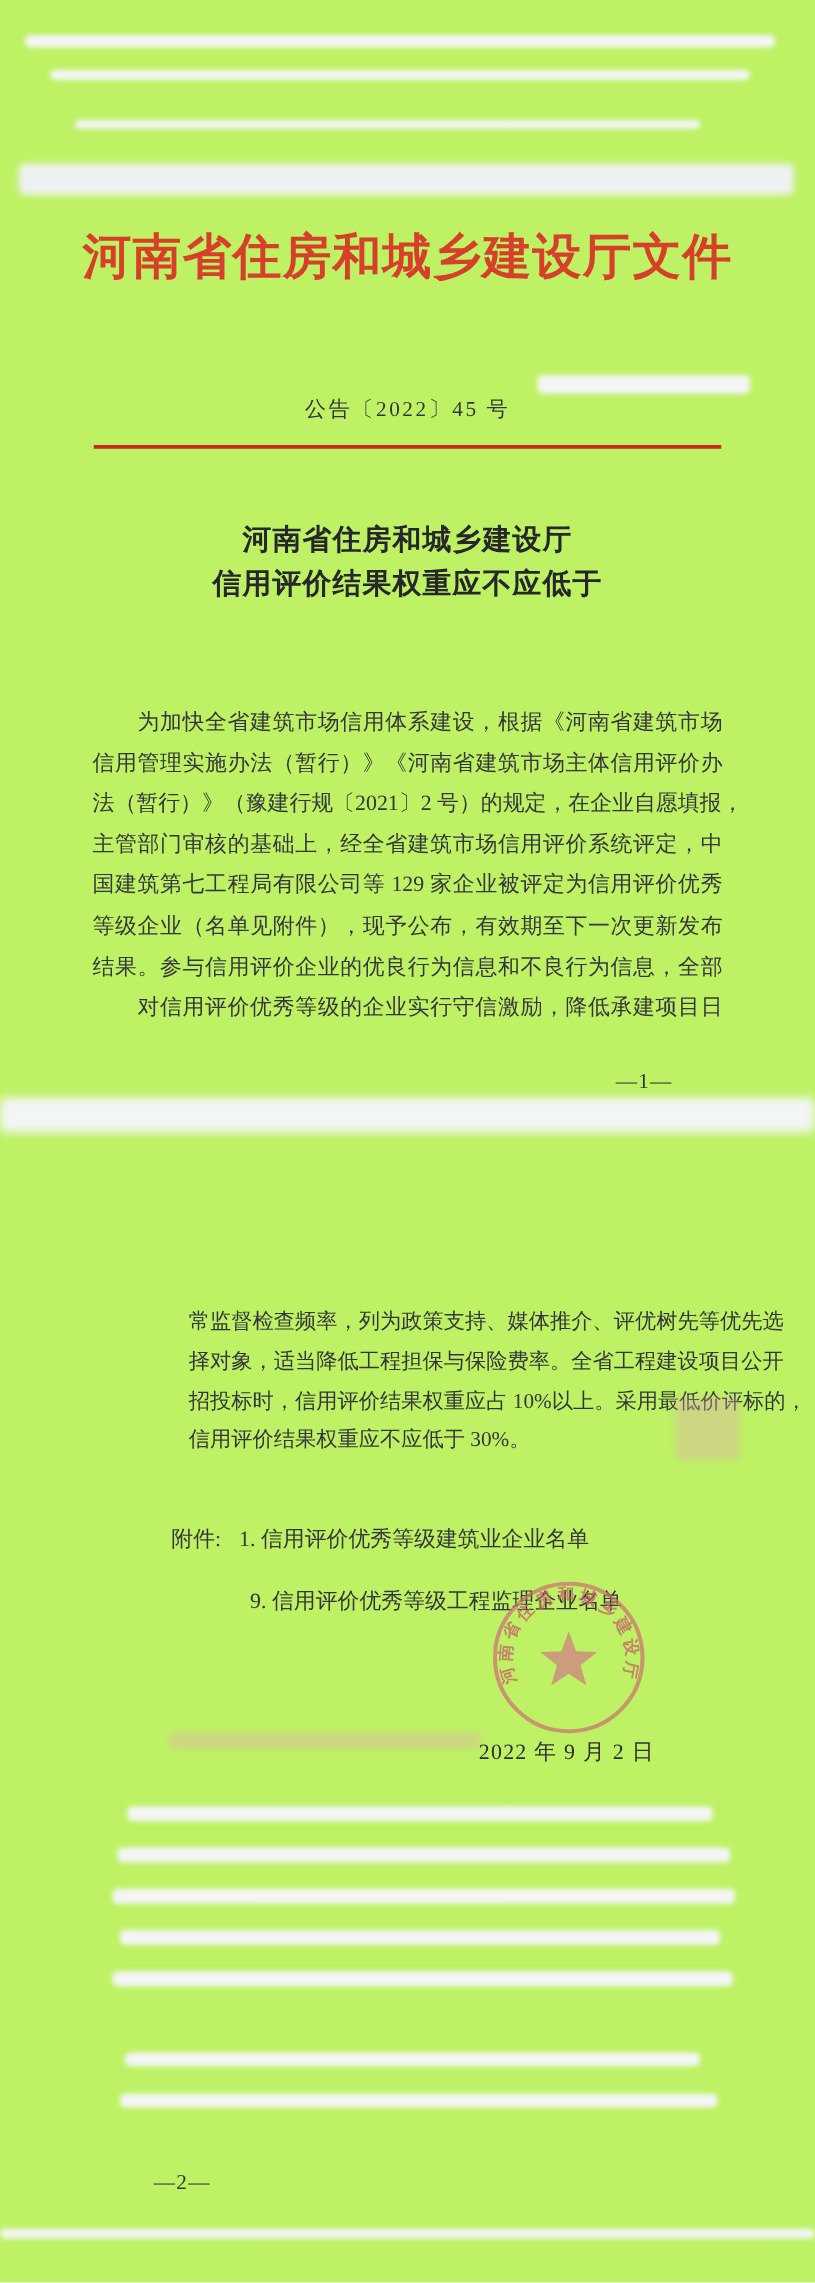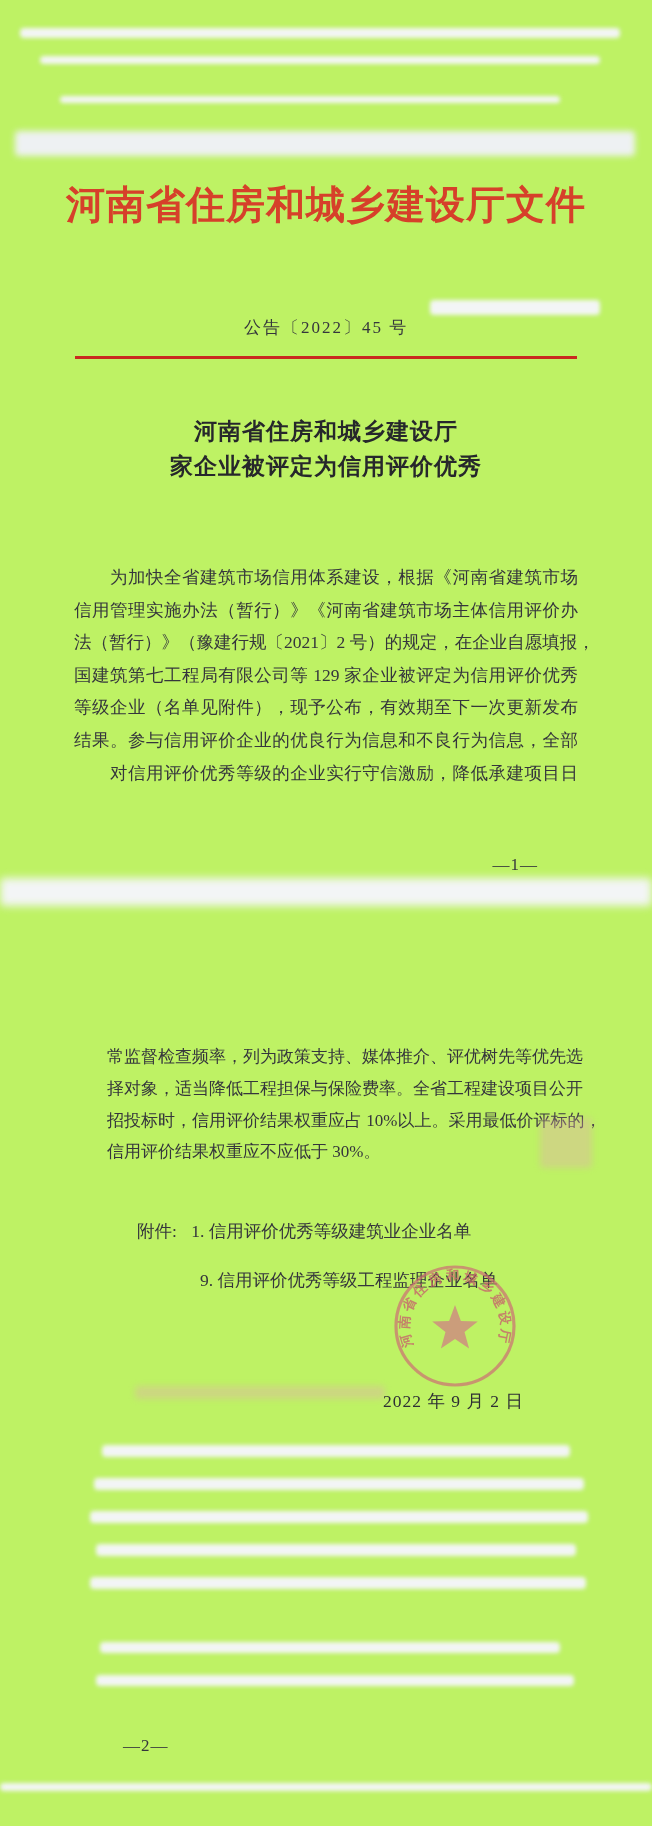--- a/index.html
+++ b/index.html
@@ -35,21 +35,21 @@
   }
   .body1{
     position:absolute;left:74px;top:561px;width:504px;
     font-size:17.5px;
   }
   .body1 .line{height:32.6px;line-height:32.6px;white-space:nowrap;}
   .body2{
     position:absolute;left:107px;top:1041px;width:466px;
     font-size:17px;
   }
-  .body2 .line{height:31.8px;line-height:31.8px;white-space:nowrap;}
+  .body2 .line{height:31.8px;line-height:31.8px;white-space:nowrap;margin-left:44px;}
   .jline{text-align:justify;text-align-last:justify;}
   .jline-end{text-align-last:left;}
   .indent{padding-left:36px;}
   .pagenum1{
     position:absolute;left:438px;top:855px;width:100px;text-align:right;
     font-size:17px;letter-spacing:1px;
   }
   .pagenum2{
     position:absolute;left:123px;top:1736px;font-size:17px;letter-spacing:1px;
   }
@@ -83,27 +83,28 @@
   <div class="ghost g-gray" style="left:15px;top:131px;width:620px;height:25px;"></div>
   <div class="ghost g-faint" style="left:430px;top:300px;width:170px;height:15px;"></div>
 
   <div>
     <div class="header-title">河南省住房和城乡建设厅文件</div>
     <div class="doc-number">公告〔2022〕45 号</div>
     <div class="red-rule"></div>
 
     <div class="doc-title">
       <div>河南省住房和城乡建设厅</div>
-      <div>家企业被评定为信用评价优秀</div>
+      <div>信用评价结果权重应不应低于</div>
     </div>
 
     <div class="body1">
       <div class="line jline indent">为加快全省建筑市场信用体系建设，根据《河南省建筑市场</div>
       <div class="line jline">信用管理实施办法（暂行）》《河南省建筑市场主体信用评价办</div>
       <div class="line jline">法（暂行）》（豫建行规〔2021〕2 号）的规定，在企业自愿填报，</div>
+      <div class="line jline">主管部门审核的基础上，经全省建筑市场信用评价系统评定，中</div>
       <div class="line jline">国建筑第七工程局有限公司等 129 家企业被评定为信用评价优秀</div>
       <div class="line jline">等级企业（名单见附件），现予公布，有效期至下一次更新发布</div>
       <div class="line jline">结果。参与信用评价企业的优良行为信息和不良行为信息，全部</div>
       <div class="line jline indent">对信用评价优秀等级的企业实行守信激励，降低承建项目日</div>
     </div>
 
     <div class="pagenum1">—1—</div>
   </div>
 
   <div class="ghost g-faint" style="left:0px;top:878px;width:652px;height:28px;filter:blur(4px);"></div>

